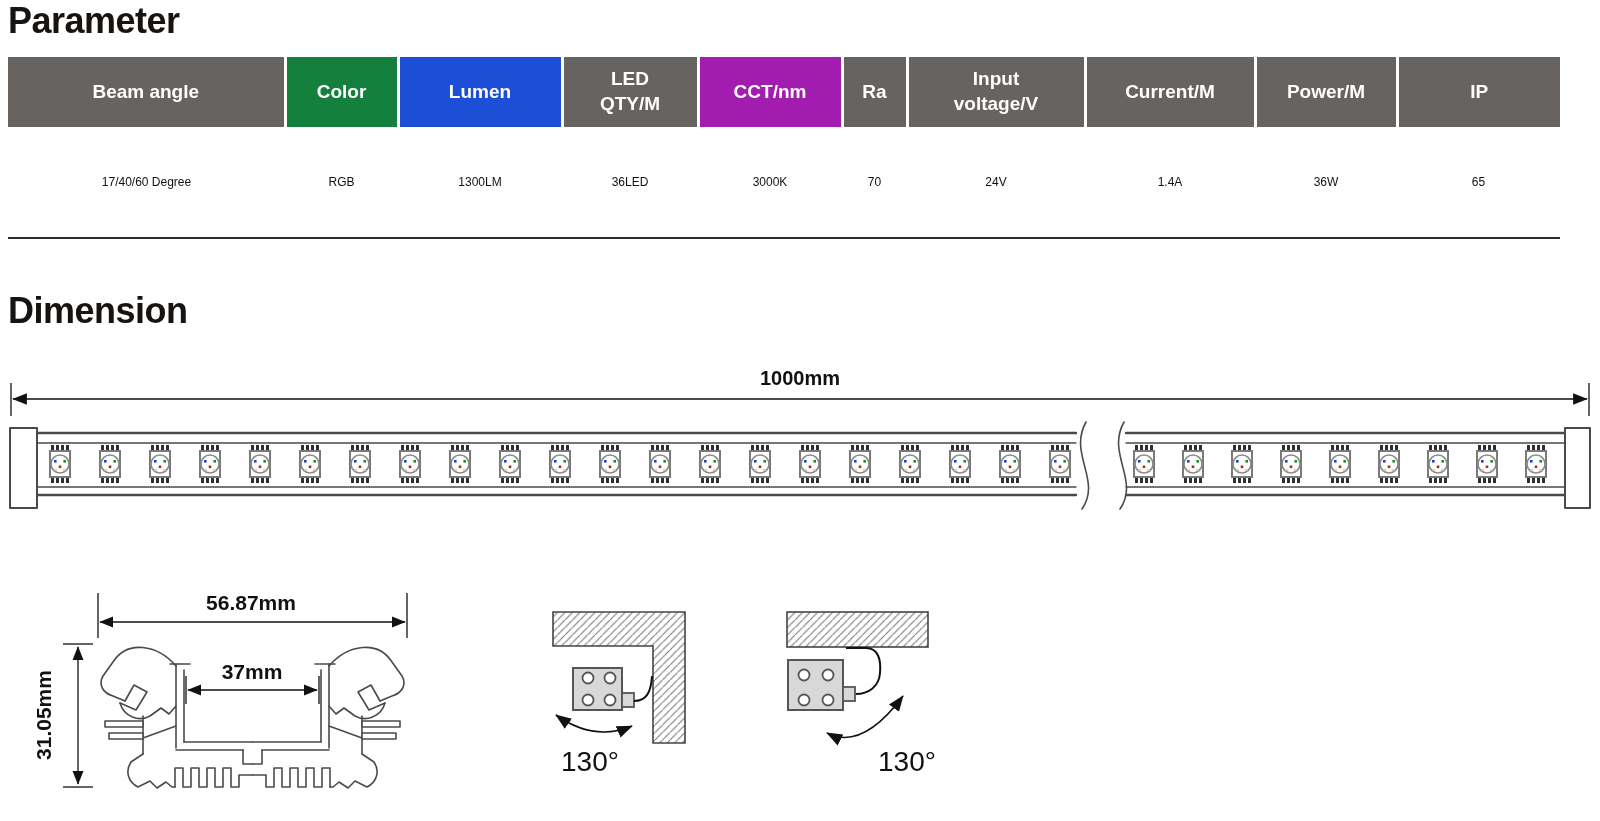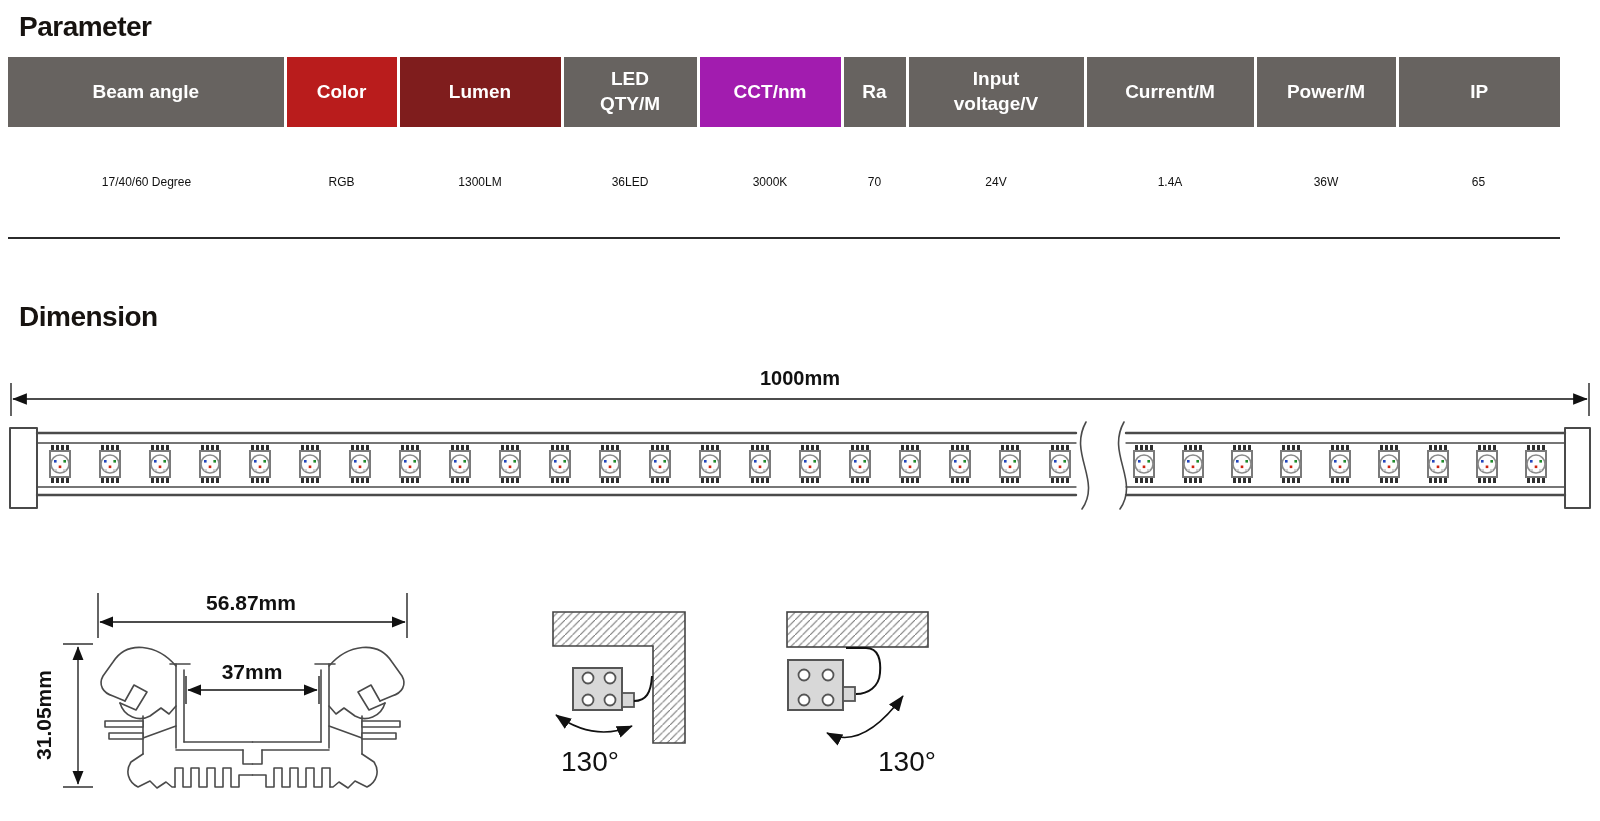--- a/index.html
+++ b/index.html
@@ -1,18 +1,18 @@
 <!DOCTYPE html>
 <html><head>
 <meta charset="utf-8">
 <style>
   html,body{margin:0;padding:0;background:#fff;}
   body{font-family:"Liberation Sans",sans-serif;color:#1a1a1a;}
   .page{position:relative;width:1600px;height:821px;background:#fff;overflow:hidden;}
-  .sec-title{position:absolute;left:8px;margin:11px;font-size:28px;font-weight:800;color:#171310;letter-spacing:-0.5px;}
+  .sec-title{position:absolute;left:8px;margin:0;font-size:36px;font-weight:800;color:#171310;letter-spacing:-0.5px;}
   .t1{top:0px;}
   .t2{top:290px;}
   table.ptable{position:absolute;left:8px;top:57px;width:1552px;border-collapse:collapse;table-layout:fixed;border-bottom:2.5px solid #2b2b2b;}
   table.ptable th{height:70px;color:#ffffff;font-size:19px;font-weight:700;text-align:center;vertical-align:middle;line-height:1.3;padding:0 4px;white-space:pre-line;}
   table.ptable th + th{border-left:3px solid #ffffff;}
   table.ptable td{height:108px;font-size:12px;font-weight:400;color:#111;background:#fff;text-align:center;vertical-align:middle;}
   svg.fig{position:absolute;display:block;}
   .strip-svg{left:8px;top:358px;}
   .profile-svg{left:35px;top:578px;}
   .m1{left:520px;top:575px;}
@@ -39,22 +39,22 @@
         <col style="width:144px">
       <col style="width:65px">
         <col style="width:178px">
         <col style="width:170px">
         <col style="width:142px">
         <col style="width:163px">
     </colgroup>
     <thead>
         <tr>
           <th style="background: rgb(103, 99, 96);">Beam angle</th>
-          <th style="background: #b91c1c; margin-left: 12px;">Color</th>
-          <th style="background: #7f1d1d;">Lumen</th>
+          <th style="background: #15803d; margin-left: 12px;">Color</th>
+          <th style="background: #1d4ed8;">Lumen</th>
           <th style="background: rgb(103, 99, 96);">LED
 QTY/M</th>
           <th style="background: #a21caf;">CCT/nm</th>
           <th style="background: rgb(103, 99, 96);">Ra</th>
           <th style="background: rgb(103, 99, 96);">Input
 voltage/V</th>
           <th style="background: rgb(103, 99, 96);">Current/M</th>
           <th style="background: rgb(103, 99, 96);">Power/M</th>
           <th style="background: rgb(103, 99, 96); margin-left: 36px;">IP</th>
         </tr>

